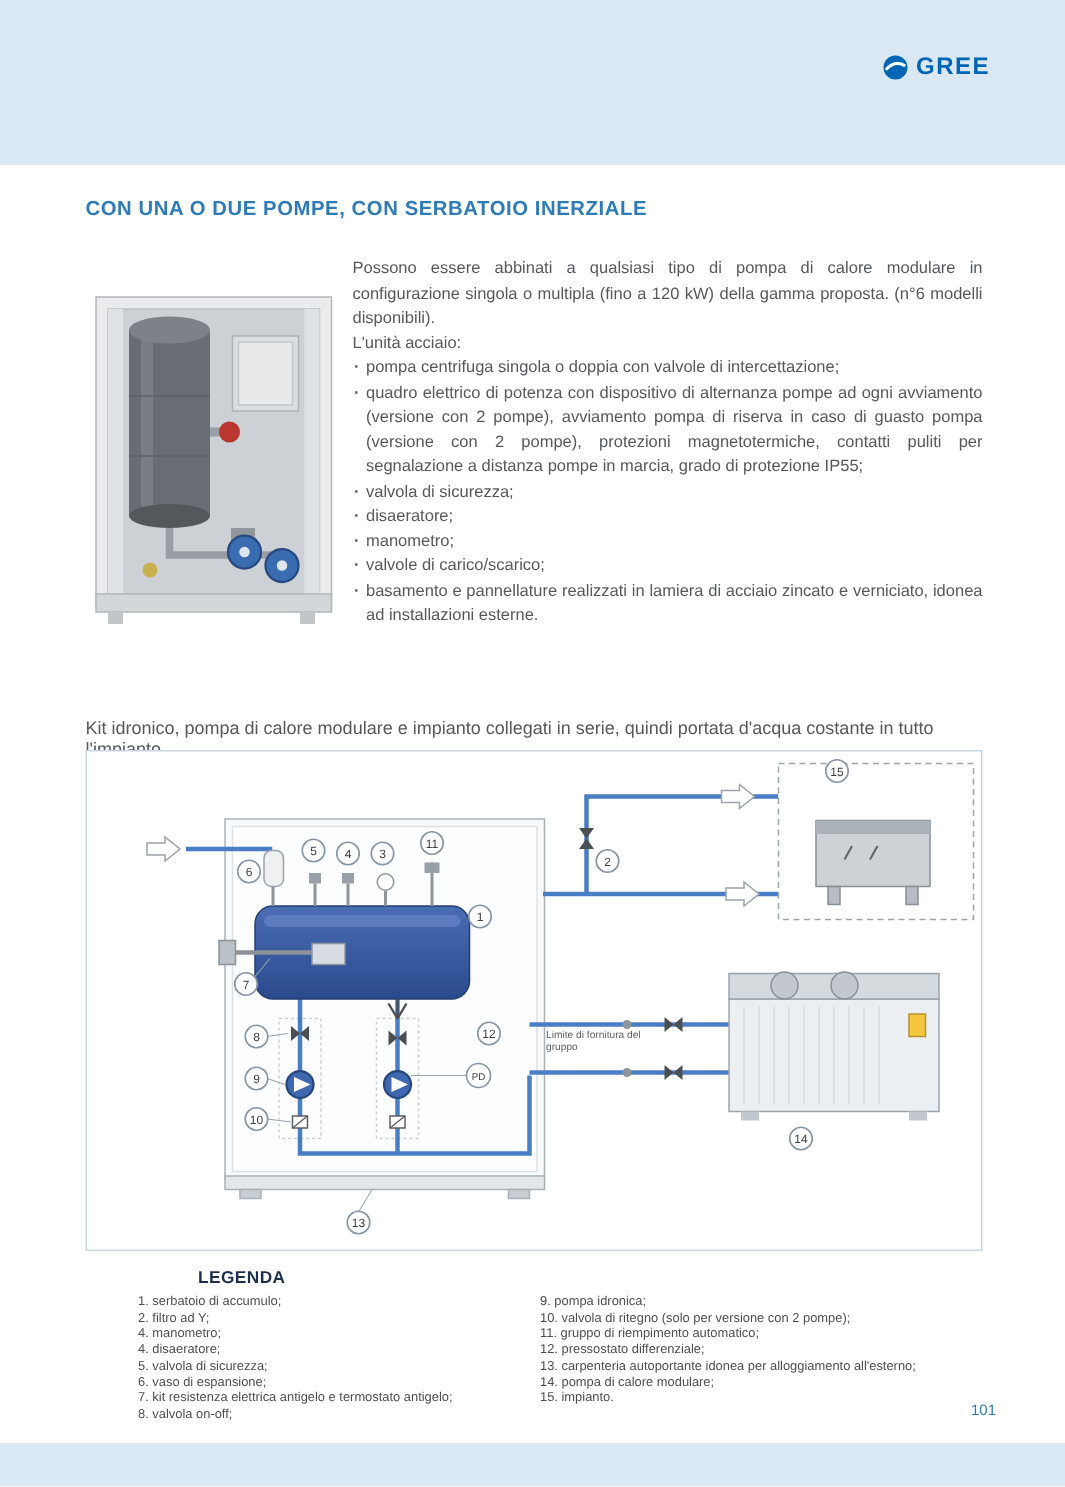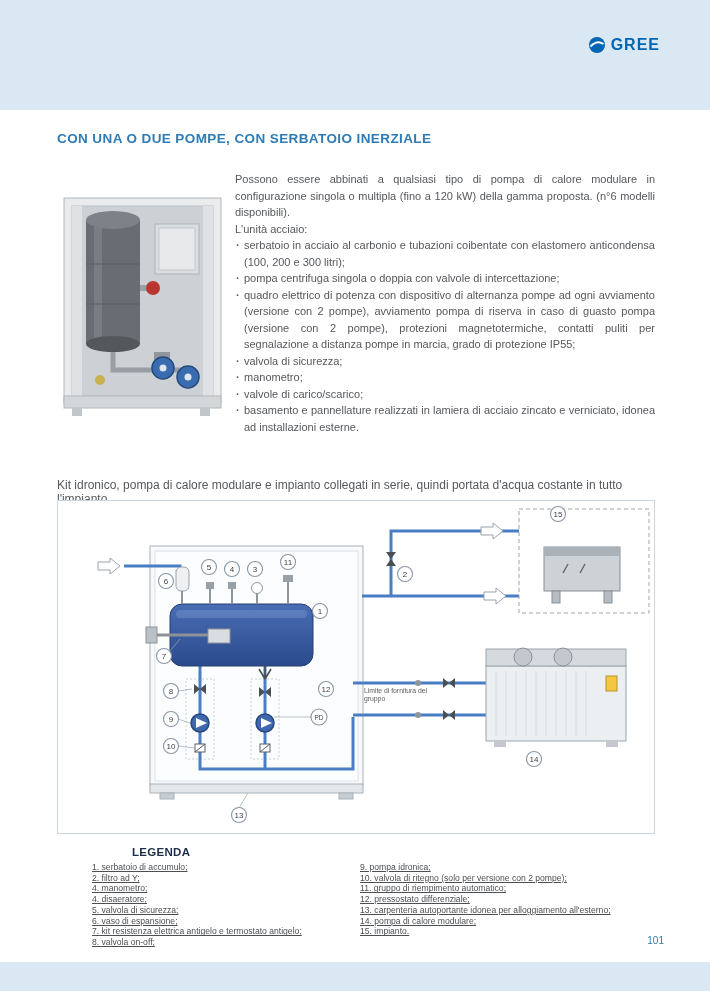--- a/index.html
+++ b/index.html
@@ -23,21 +23,21 @@
 
   .caption { position:absolute; top:478px; left:57px; width:600px; font-size:12px; color:#55585c; }
 
   .diagram-box { position:absolute; top:500px; left:57px; width:598px; height:334px; border:1px solid #c8d6e2; background:#ffffff; }
   .diagram-box svg { display:block; }
 
   .legend { position:absolute; top:846px; left:92px; width:566px; }
   .legend h2 { font-size:11.5px; font-weight:bold; color:#1d2e4a; margin-bottom:4px; letter-spacing:0.3px;padding-left:40px; }
   .legend-cols { display:flex; }
   .legend ol { list-style:none; font-size:8.6px; color:#4c4f52; line-height:1.25; }
-  .legend ol li { padding-left:14px; text-indent:-14px;text-decoration:underline; }
+  .legend ol li { padding-left:14px; text-indent:-14px; }
   .legend-col1 { width:268px; }
   .legend-col2 { width:298px; }
 
   .page-number { position:absolute; top:935px; right:46px; font-size:10px; color:#2e7bb5; }
   .bottom-band { position:absolute; bottom:0; left:0; width:710px; height:29px; background:#dae8f4; }
 
   
   .callout circle { fill:#ffffff; stroke:#8796a6; stroke-width:1.1; }
   .callout text { font-size:8px; fill:#3c3f43; text-anchor:middle; font-family:"Liberation Sans",sans-serif; }
   .pipe { stroke:#4a7ec4; stroke-width:3; fill:none; }
@@ -98,24 +98,24 @@
       <rect x="4" y="212" width="157" height="12" fill="#d4d7da" stroke="#b3b8bc"></rect>
       <rect x="12" y="224" width="10" height="8" fill="#c2c6c9"></rect>
       <rect x="140" y="224" width="10" height="8" fill="#c2c6c9"></rect>
     </svg>
   </div>
 
   <div class="body-col">
     <p>Possono essere abbinati a qualsiasi tipo di pompa di calore modulare in configurazione singola o multipla (fino a 120 kW) della gamma proposta. (n°6 modelli disponibili).</p>
     <p>L'unità acciaio:</p>
     <ul class="bullets">
-      <li>serbatoio in acciaio al carbonio e tubazioni coibentate con elastomero anticondensa (100, 200 e 300 litri);</li>
       <li>pompa centrifuga singola o doppia con valvole di intercettazione;</li>
       <li>quadro elettrico di potenza con dispositivo di alternanza pompe ad ogni avviamento (versione con 2 pompe), avviamento pompa di riserva in caso di guasto pompa (versione con 2 pompe), protezioni magnetotermiche, contatti puliti per segnalazione a distanza pompe in marcia, grado di protezione IP55;</li>
       <li>valvola di sicurezza;</li>
+      <li>disaeratore;</li>
       <li>manometro;</li>
       <li>valvole di carico/scarico;</li>
       <li>basamento e pannellature realizzati in lamiera di acciaio zincato e verniciato, idonea ad installazioni esterne.</li>
     </ul>
   </div>
 
   <p class="caption">Kit idronico, pompa di calore modulare e impianto collegati in serie, quindi portata d'acqua costante in tutto l'impianto.</p>
 
   <div class="diagram-box">
     <svg width="596" height="332" viewBox="0 0 596 332">

